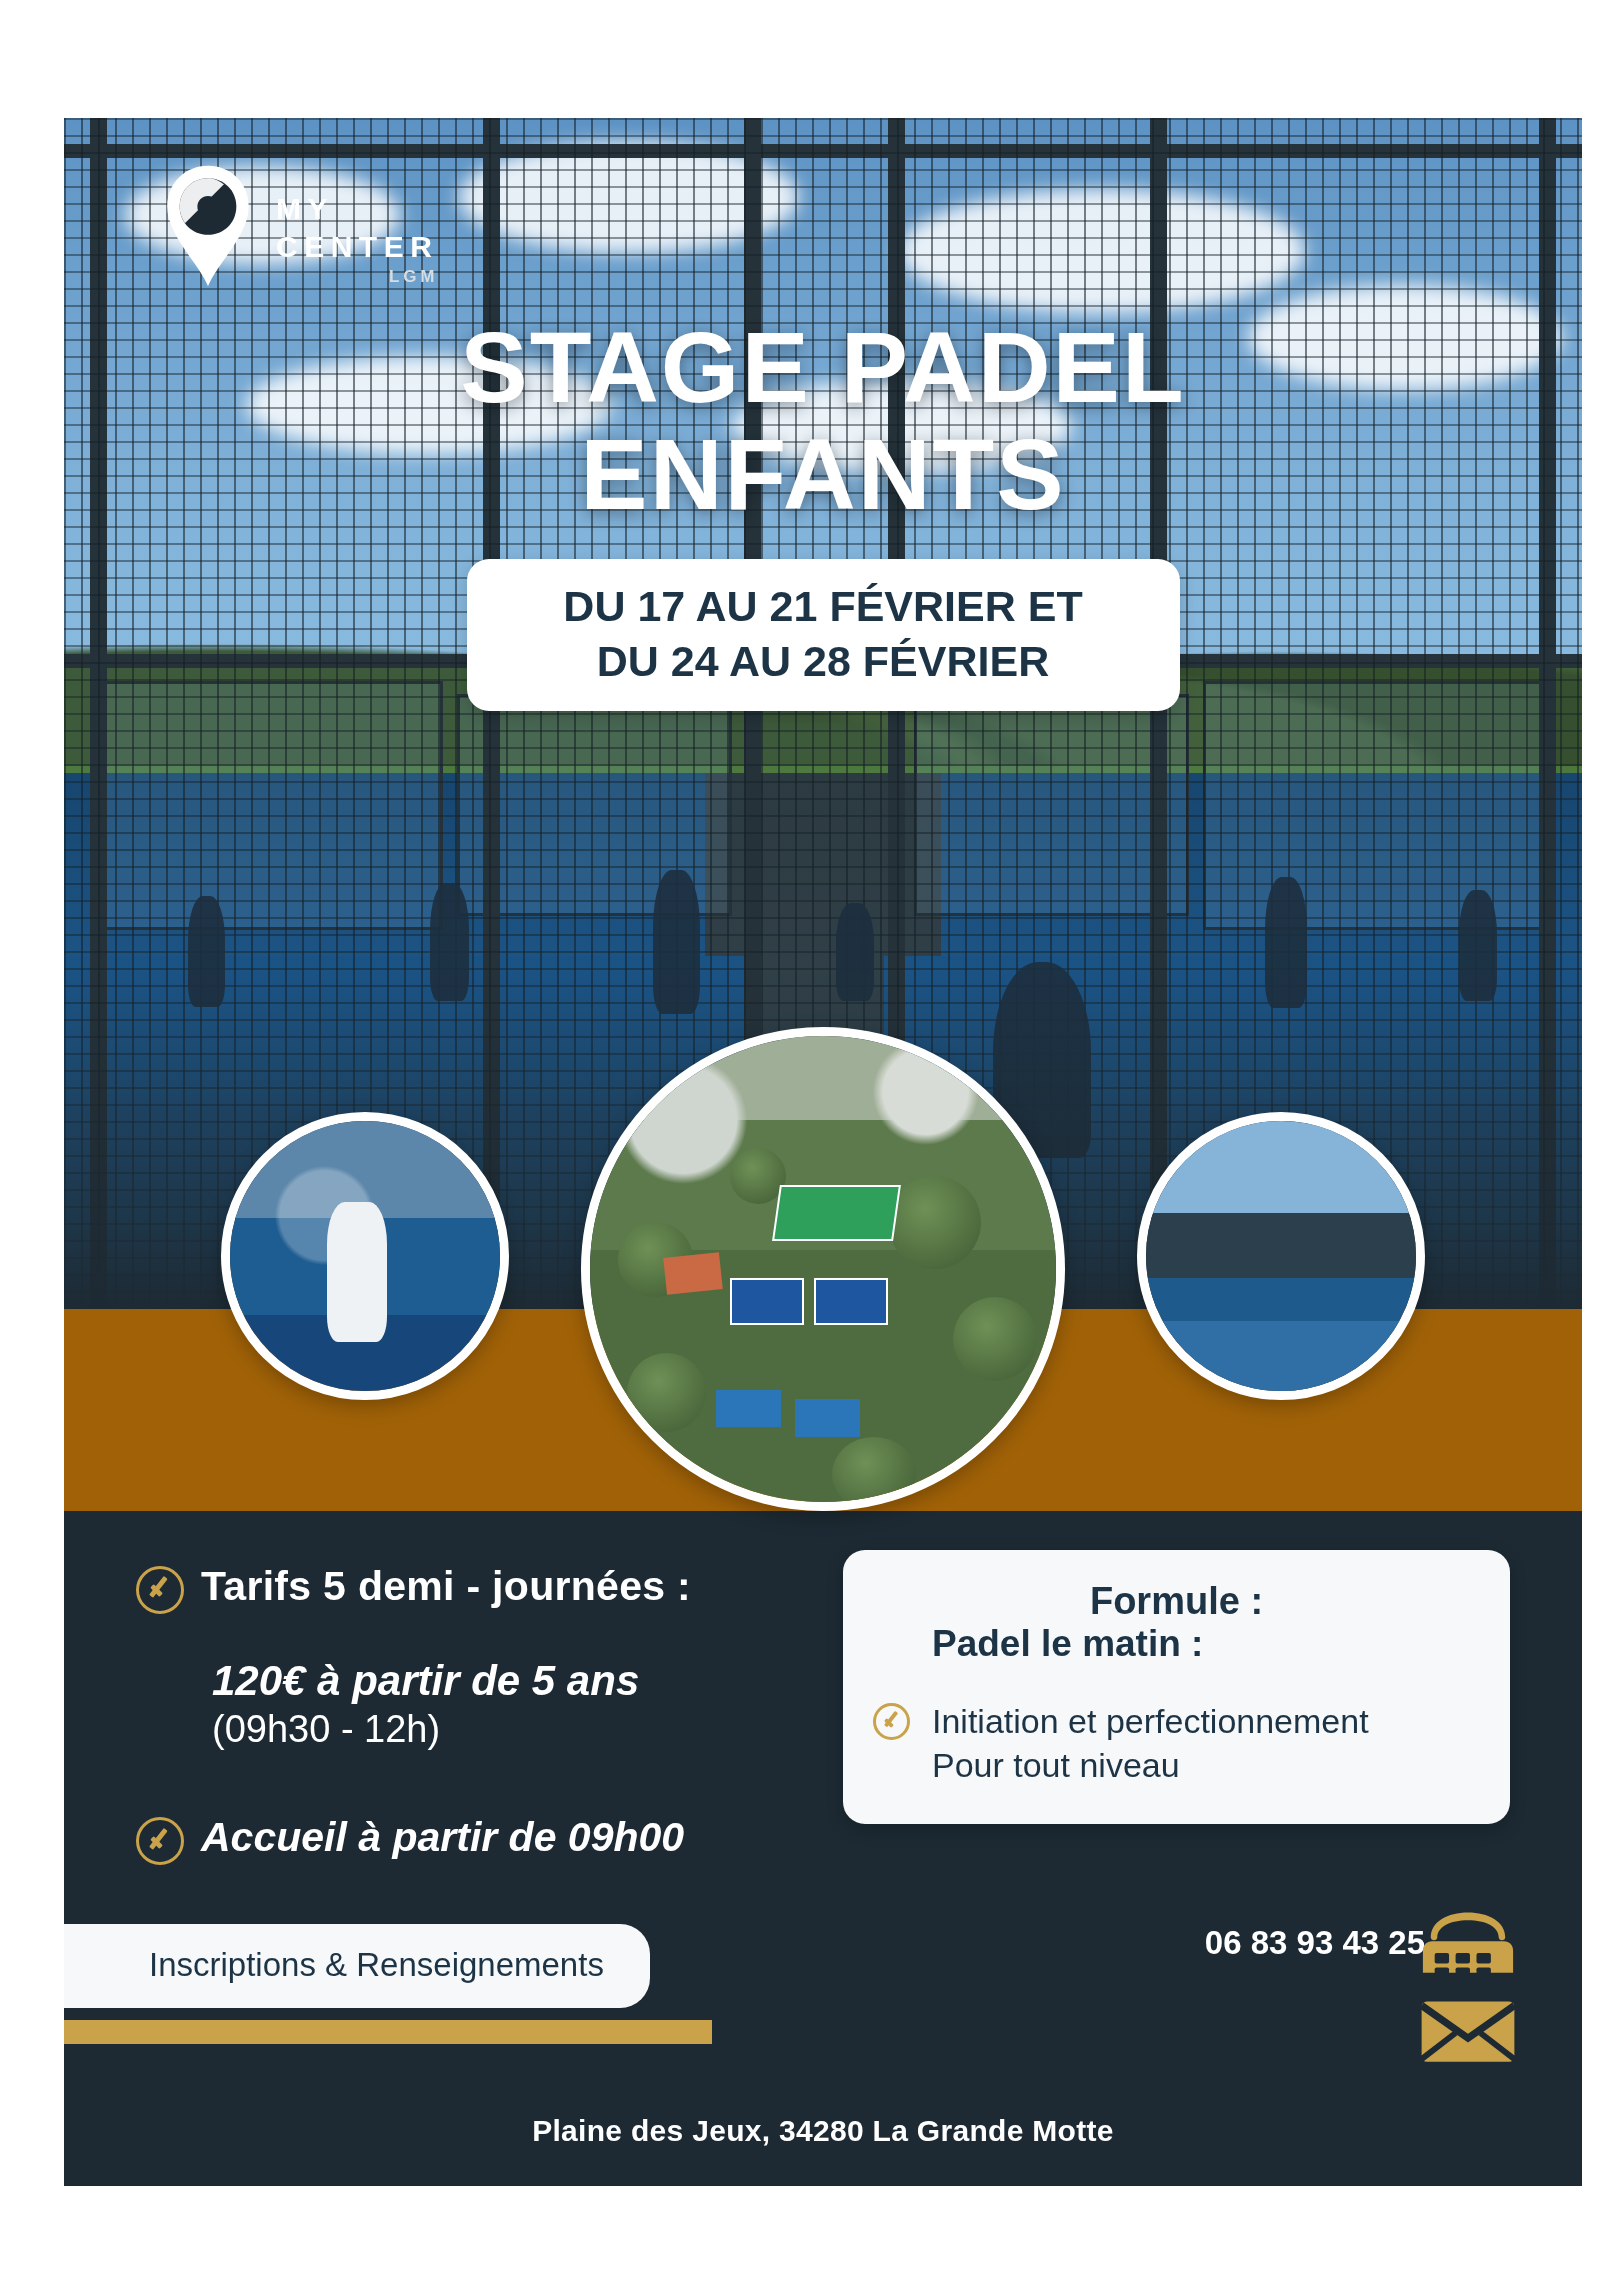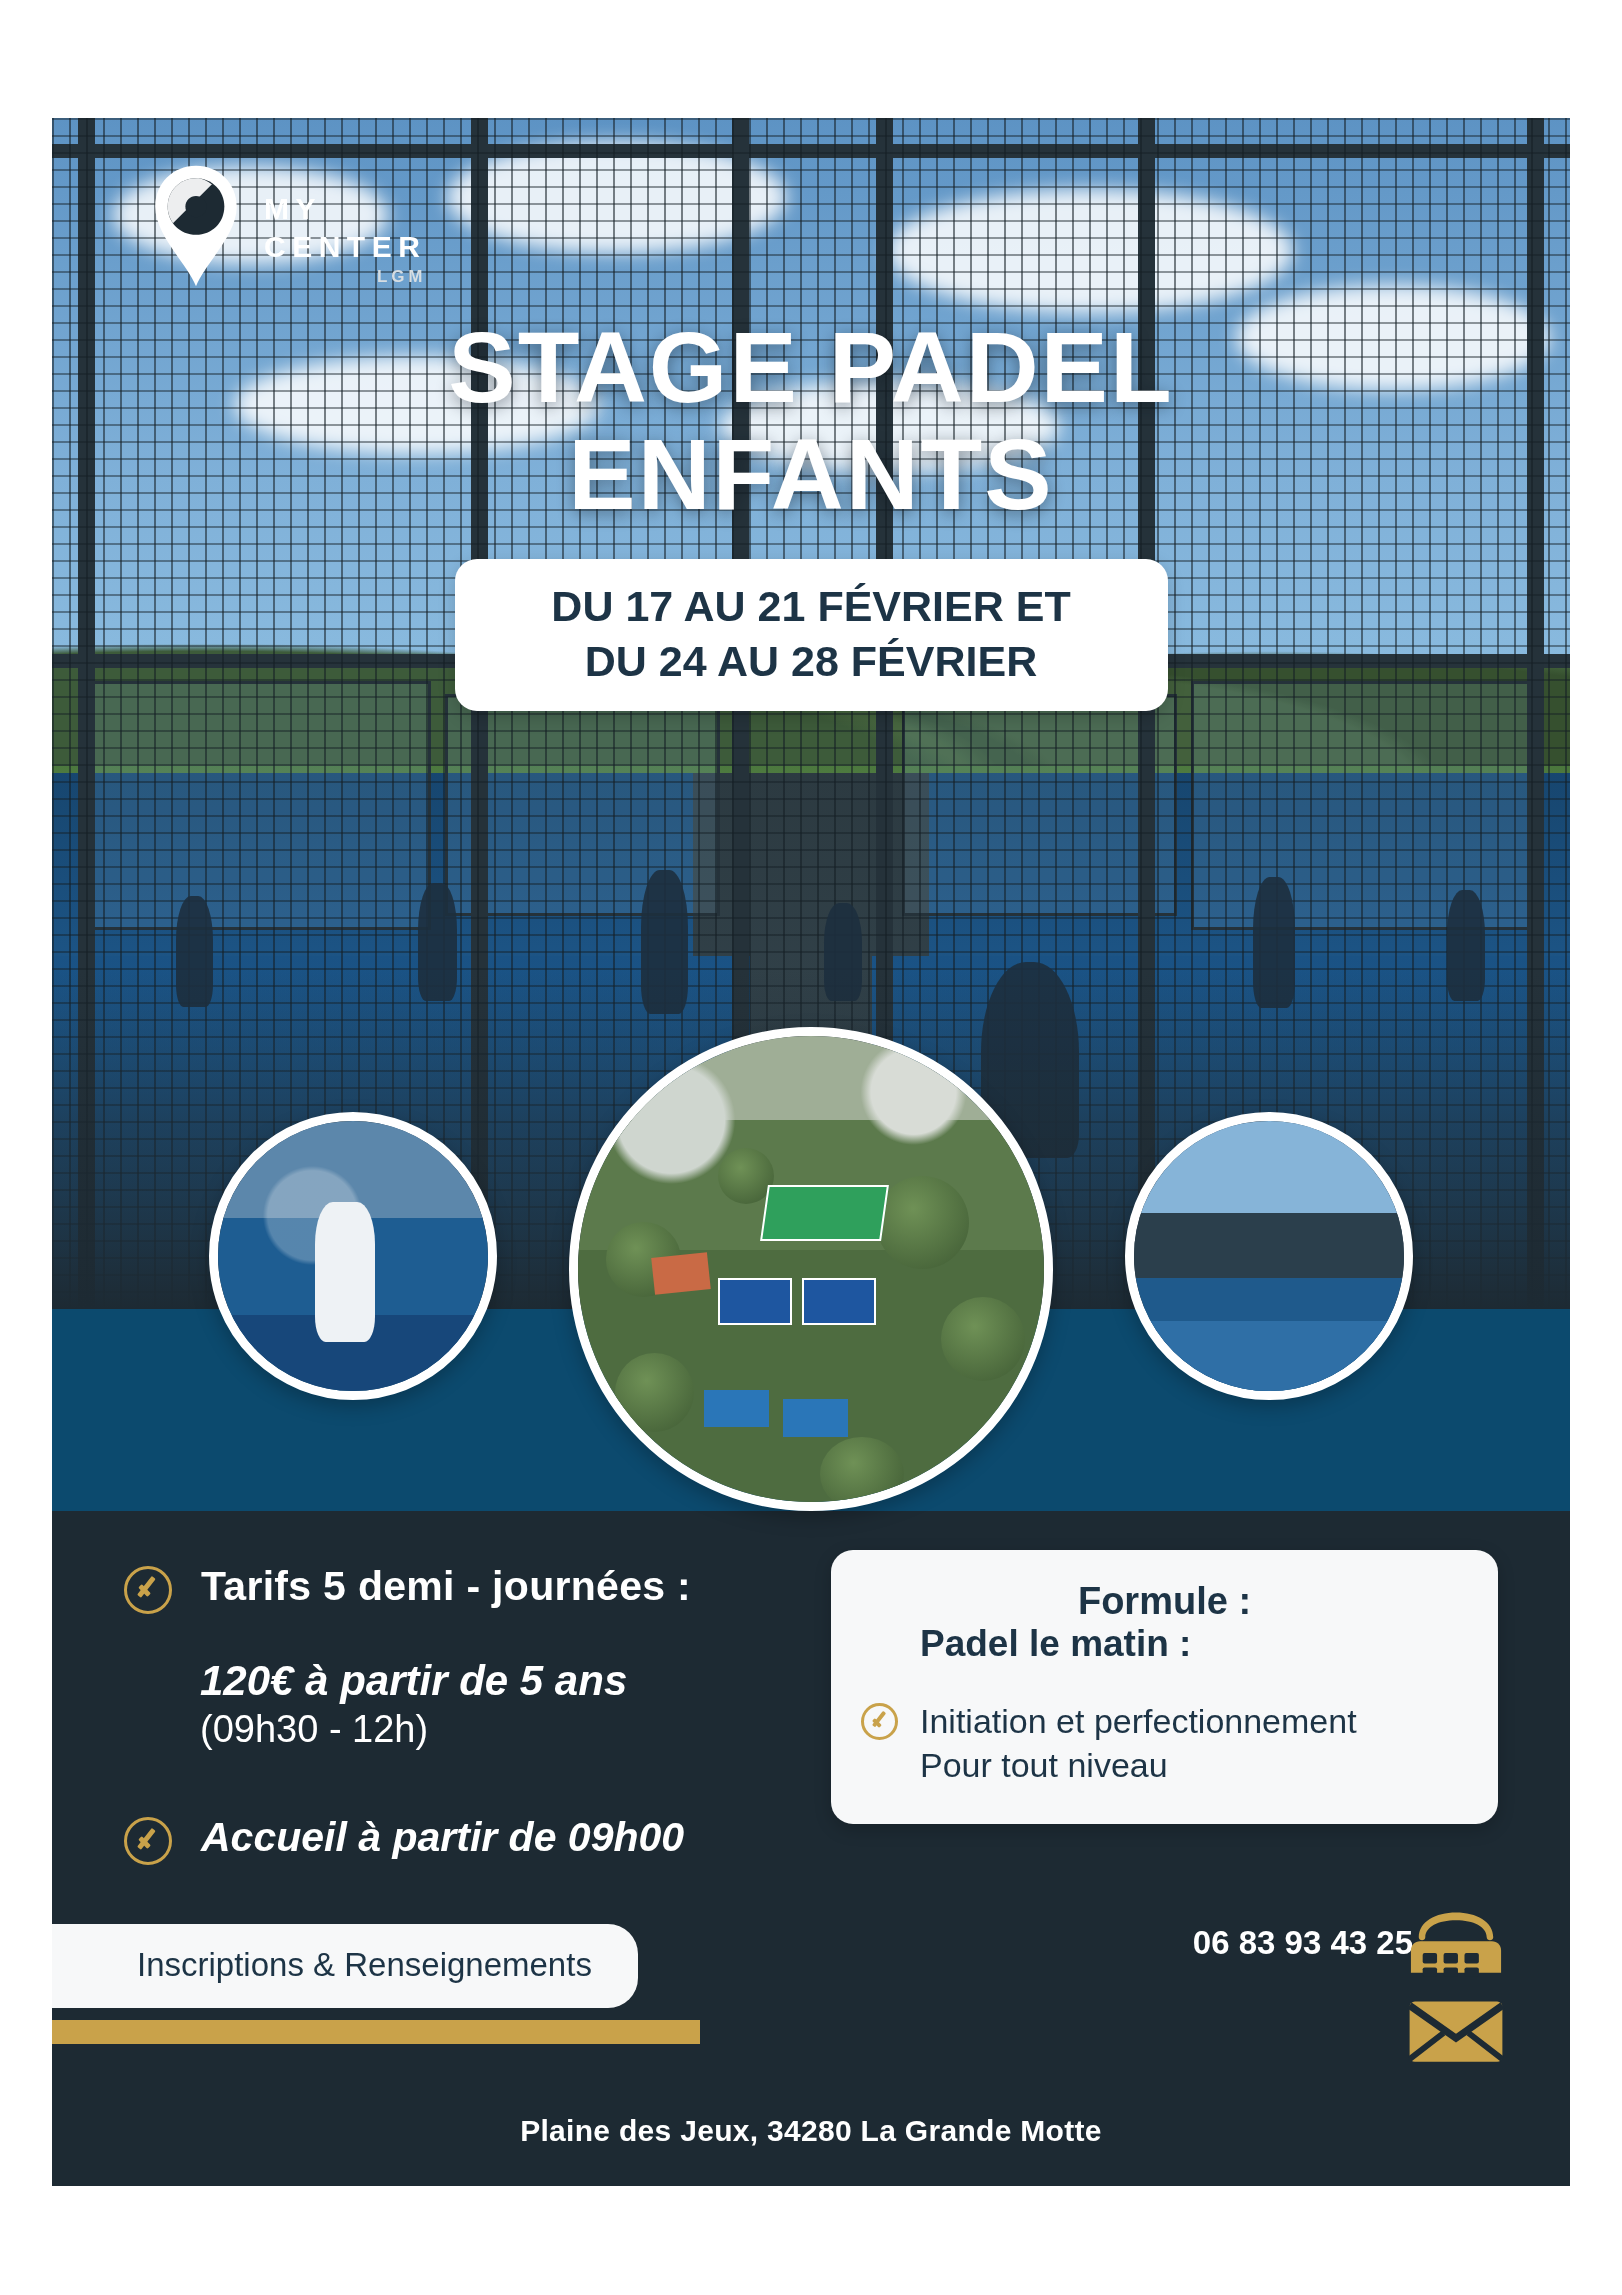--- a/index.html
+++ b/index.html
@@ -7,25 +7,25 @@
   html, body {
     width: 1622px;
     height: 2295px;
     background: #ffffff;
     font-family: "Liberation Sans", sans-serif;
   }
 
   
   .poster {
     position: absolute;
-    left: 52px;
+    left: 64px;
     top: 118px;
     width: 1518px;
     height: 2068px;
-    background: #0c4a6e;
+    background: #a16207;
     overflow: hidden;
   }
 
   
   .photo-top {
     position: absolute;
     left: 0; top: 0;
     width: 100%;
     height: 1191px;
     overflow: hidden;
@@ -322,21 +322,21 @@
   .left-col {
     position: absolute;
     left: 72px;
     top: 52px;
     width: 687px;
     color: #ffffff;
   }
   .row {
     display: flex;
     align-items: flex-start;
-    gap: 29px;
+    gap: 17px;
   }
   .check {
     flex: 0 0 auto;
     width: 48px; height: 48px;
     border: 3.9px solid #c9a24a;
     border-radius: 50%;
     position: relative;
     margin-top: 2.6px;
   }
   .check:before {

